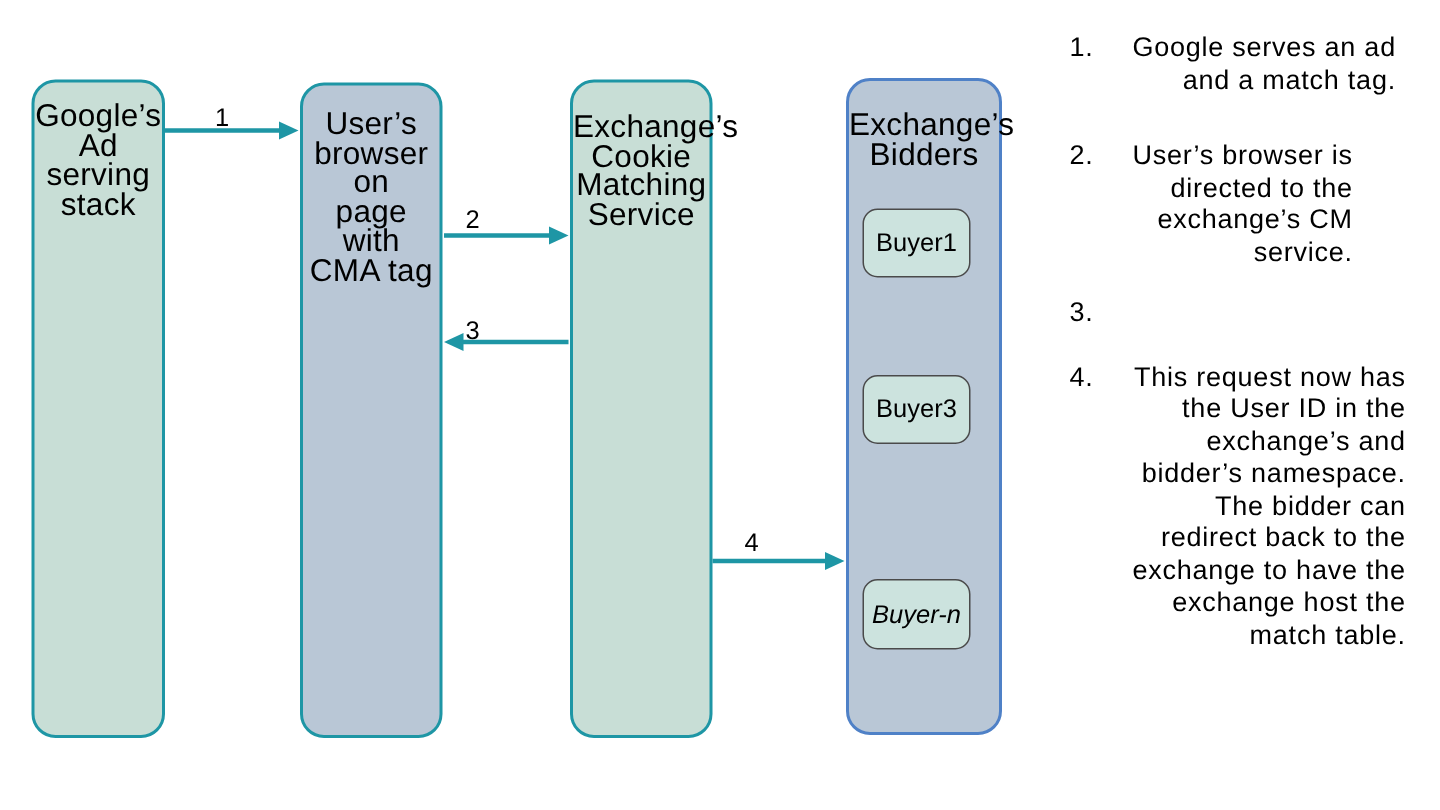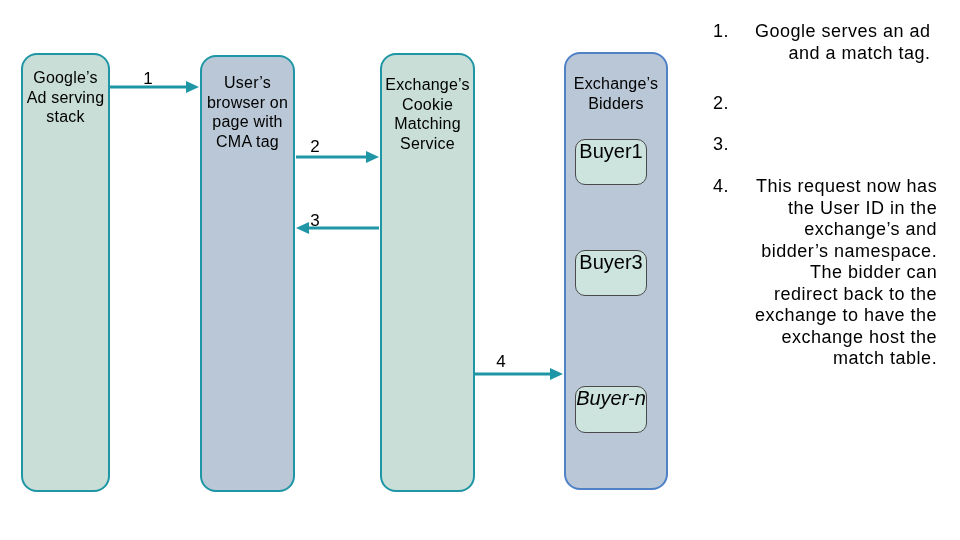--- a/index.html
+++ b/index.html
@@ -20,21 +20,21 @@
     border-radius: 16px;
     border: 2px solid var(--teal);
   }
   .node.green { background: var(--green_fill); }
   .node.blue  { background: var(--blue_fill); }
   .node.blue-border { border-color: var(--blue_border); }
 
   .node-title {
     white-space: pre-line;
     text-align: center;
-    font-size: 16px;
+    font-size: 21px;
     line-height: 19.5px;
     letter-spacing: 0.2px;
     color: var(--text);
   }
 
   #node-google { left: 21px;  top: 53px; width: 89px;  height: 439px; }
   #node-google .node-title { padding-top: 13px; }
 
   #node-browser { left: 200px; top: 55px; width: 95px; height: 437px; }
   #node-browser .node-title { padding-top: 16px; }
@@ -48,22 +48,23 @@
   
   .buyer {
     position: absolute;
     left: 9px;
     width: 72px;
     height: 46px;
     background: var(--buyer_fill);
     border: 1.5px solid var(--buyer_border);
     border-radius: 10px;
     display: flex;
+    align-items: center;
     justify-content: center;
-    font-size: 20px;
+    font-size: 17px;
     color: var(--text);
   }
   #buyer-1 { top: 85px; }
   #buyer-2 { top: 141px; }
   #buyer-3 { top: 196px; }
   #buyer-n { top: 332px; height: 47px; font-style: italic; }
 
   
   .arrows {
     position: absolute;
@@ -176,20 +177,24 @@
   <div class="arrow-label" id="arrow-label-4">4</div>
 
   <div class="steps">
     <div class="step" id="step-1">
       <div class="step-num">1.</div>
       <div class="step-text">Google serves an ad
 and a match tag.</div>
     </div>
     <div class="step" id="step-2">
       <div class="step-num">2.</div>
+      <div class="step-text">User’s browser is
+directed to the
+exchange’s CM
+service.</div>
     </div>
     <div class="step" id="step-3">
       <div class="step-num">3.</div>
     </div>
     <div class="step" id="step-4">
       <div class="step-num">4.</div>
       <div class="step-text">This request now has
 the User ID in the
 exchange’s and
 bidder’s namespace.

